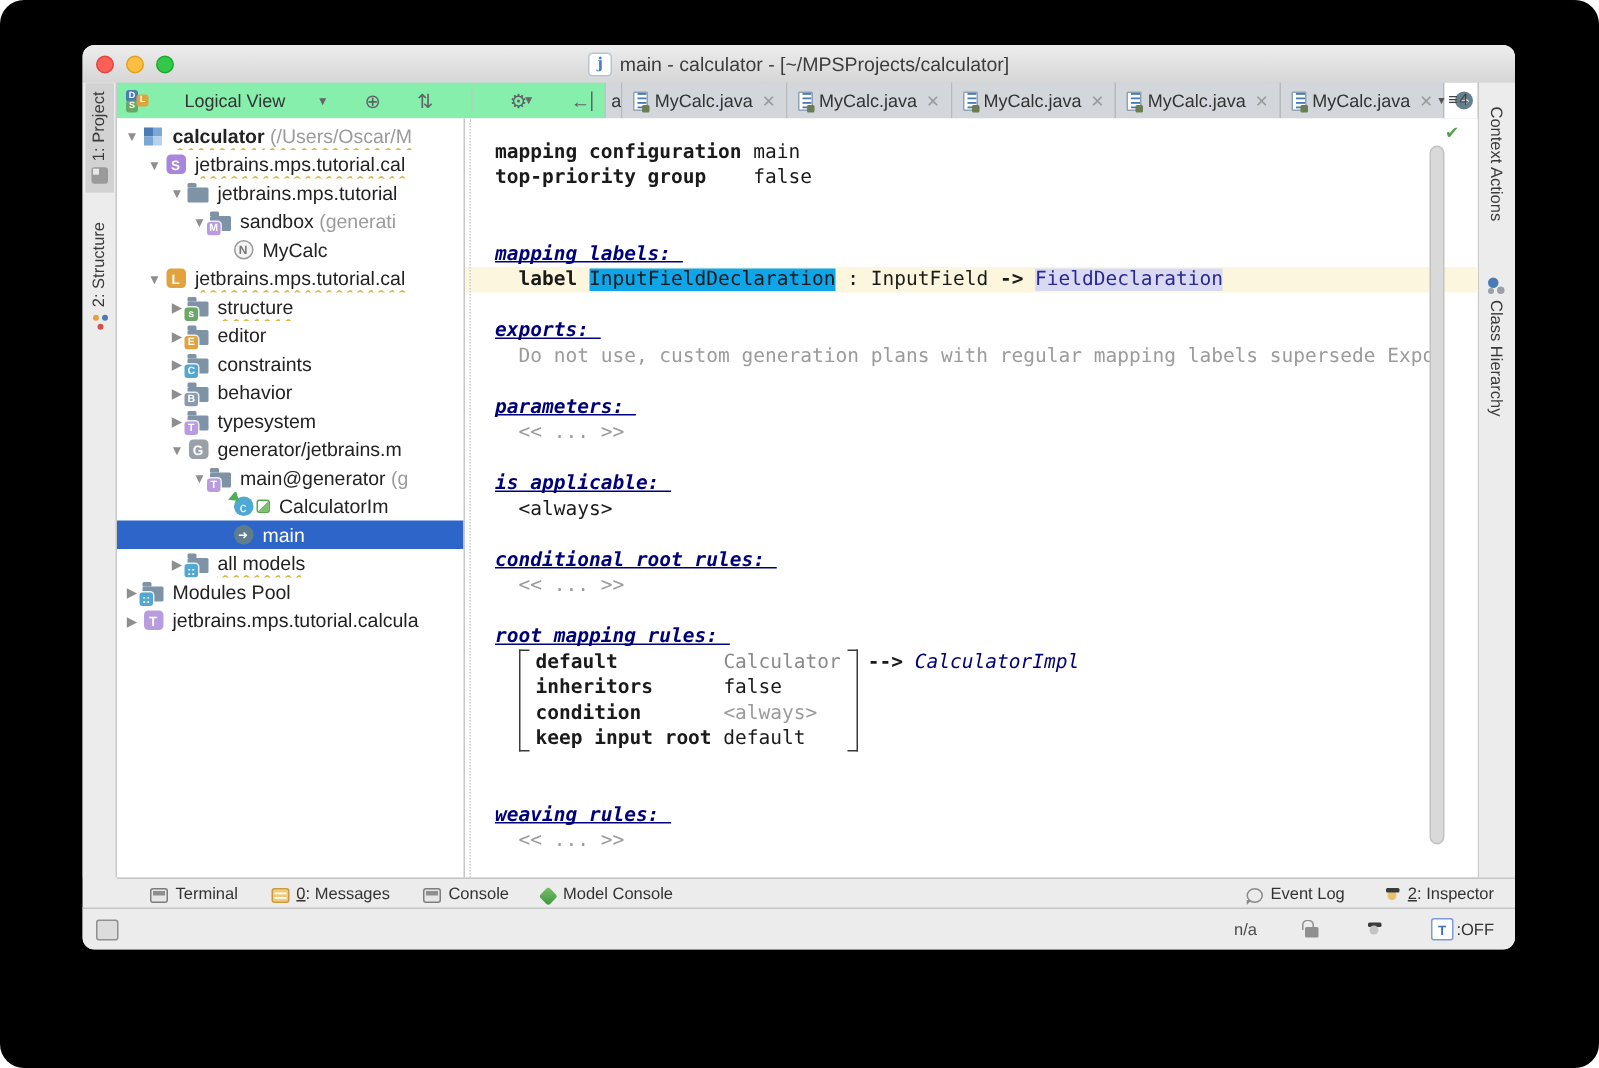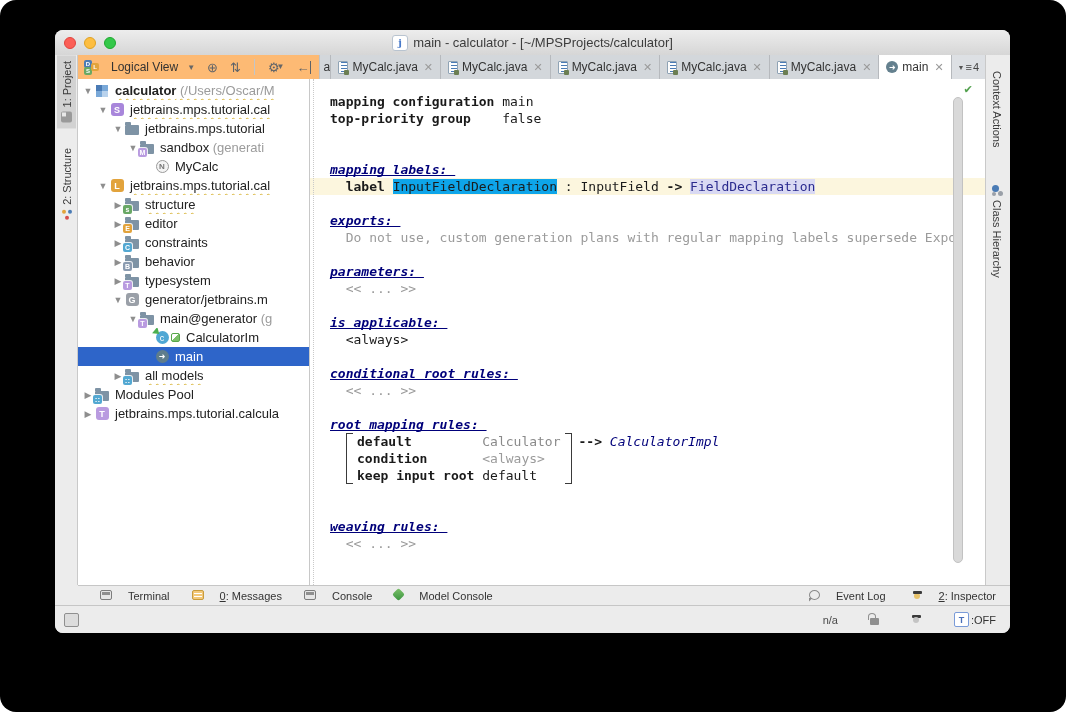--- a/index.html
+++ b/index.html
@@ -17,21 +17,21 @@
   .light.yellow{background:#FDBE41;border:1px solid #DEA123;box-sizing:border-box;}
   .light.green{background:#34C84A;border:1px solid #1FA82F;box-sizing:border-box;}
   .title{position:absolute;left:0;right:0;text-align:center;font-size:13px;color:#3C3C3C;pointer-events:none;
          display:flex;justify-content:center;align-items:center;gap:5px;}
   .title-icon{display:inline-flex;width:14px;height:14px;background:#fff;border:1px solid #B9C4D0;border-radius:3px;
          align-items:center;justify-content:center;font-size:10px;font-weight:bold;color:#4779C9;font-family:"DejaVu Serif",serif;}
 
   
   .header{position:absolute;left:23px;right:25px;top:25px;height:24px;background:#DDE0E4;border-bottom:1px solid #AEB1B5;
           display:flex;align-items:stretch;overflow:hidden;}
-  .ptoolbar{display:flex;align-items:center;gap:12px;padding:0 8px 0 6px;background:#fdba74;border-right:1px solid #BFC2C6;}
+  .ptoolbar{display:flex;align-items:center;gap:24px;padding:0 8px 0 6px;background:#86efac;border-right:1px solid #BFC2C6;}
   .dsl-icon{position:relative;width:15px;height:15px;flex:none;}
   .dsl-icon i{position:absolute;width:8px;height:8px;border-radius:2px;color:#fff;font-style:normal;font-size:6px;
               font-weight:bold;display:flex;align-items:center;justify-content:center;}
   .view-label{font-size:12px;color:#333;white-space:nowrap;}
   .chev{font-size:8px;color:#666;margin-left:-3px;}
   .tbtn{color:#5F6368;font-size:13px;line-height:1;display:flex;align-items:center;}
   .vsep{width:1px;background:#C2C5C9;align-self:stretch;margin:4px 1px;}
   .tabs{display:flex;align-items:stretch;flex:1;min-width:0;}
   .tab{display:flex;align-items:center;gap:4px;padding:0 7px;background:#D3D7DB;border-right:1px solid #B6B9BD;
        font-size:12px;color:#333;white-space:nowrap;}
@@ -110,21 +110,21 @@
   .brk.r{border-left:none;}
   .boxrows{padding:0 4px;}
   .boxarrow{margin-left:7px;height:17px;line-height:17px;white-space:pre;}
   .echeck{position:absolute;top:2px;right:13px;color:#53A14E;font-size:13px;font-weight:bold;}
   .scroll{position:absolute;top:18px;bottom:8px;right:22px;width:10px;}
   .thumb{position:absolute;left:0;right:0;top:0;height:97%;background:#D9D9D9;border:1px solid #C2C2C2;border-radius:5px;box-sizing:border-box;}
 
   
   .btoolbar{position:absolute;left:23px;right:0;top:555px;height:20px;background:#ECECEC;border-top:1px solid #C6C6C6;
             display:flex;align-items:center;font-size:11px;color:#333;box-sizing:border-box;}
-  .bitem{display:flex;align-items:flex-start;gap:16px;margin-left:22px;}
+  .bitem{display:flex;align-items:flex-end;gap:5px;margin-left:22px;}
   .bitem u{text-decoration:underline;}
   .win-icon{width:12px;height:10px;background:#E6E6E6;border:1px solid #7D7D7D;border-radius:2px;position:relative;box-sizing:border-box;}
   .win-icon::after{content:"";position:absolute;left:1px;top:1px;right:1px;height:3px;background:#8F8F8F;}
   .msg-icon{width:12px;height:10px;background:#F2C879;border:1px solid #C89B3C;border-radius:2px;box-sizing:border-box;
             background-image:linear-gradient(#fff 1px,transparent 1px);background-size:8px 3px;background-position:1px 2px;background-repeat:repeat-y;}
   .mc-icon{width:9px;height:9px;background:linear-gradient(135deg,#7CC069,#39953F);transform:rotate(45deg);border-radius:2px;}
   .right-items{margin-left:auto;display:flex;align-items:center;margin-right:14px;}
   .right-items .bitem{margin-left:26px;}
   .bubble{width:11px;height:10px;border:1.5px solid #8A8A8A;border-radius:50%;position:relative;box-sizing:border-box;}
   .bubble::after{content:"";position:absolute;left:-1px;bottom:-3px;width:4px;height:4px;background:#8A8A8A;
@@ -425,20 +425,21 @@
           <div class="eline"><span class="p">  &lt;always&gt;</span></div>
           <div class="eline"></div>
           <div class="eline"><span class="hdr">conditional root rules:&nbsp;</span></div>
           <div class="eline"><span class="g">  &lt;&lt; ... &gt;&gt;</span></div>
           <div class="eline"></div>
           <div class="eline"><span class="hdr">root mapping rules:&nbsp;</span></div>
           <div class="boxwrap">
             <span class="brk l"></span>
             <div class="boxrows">
               <div class="eline"><span class="kw">default</span><span class="p">         </span><span class="dim">Calculator</span></div>
+              <div class="eline"><span class="kw">inheritors</span><span class="p">      </span><span class="p">false</span></div>
               <div class="eline"><span class="kw">condition</span><span class="p">       </span><span class="g">&lt;always&gt;</span></div>
               <div class="eline"><span class="kw">keep input root</span><span class="p"> </span><span class="p">default</span></div>
             </div>
             <span class="brk r"></span>
             <div class="boxarrow"><span class="kw">--&gt; </span><span class="ref">CalculatorImpl</span></div>
           </div>
           <div class="eline"></div>
           <div class="eline"></div>
           <div class="eline"><span class="hdr">weaving rules:&nbsp;</span></div>
           <div class="eline"><span class="g">  &lt;&lt; ... &gt;&gt;</span></div>

